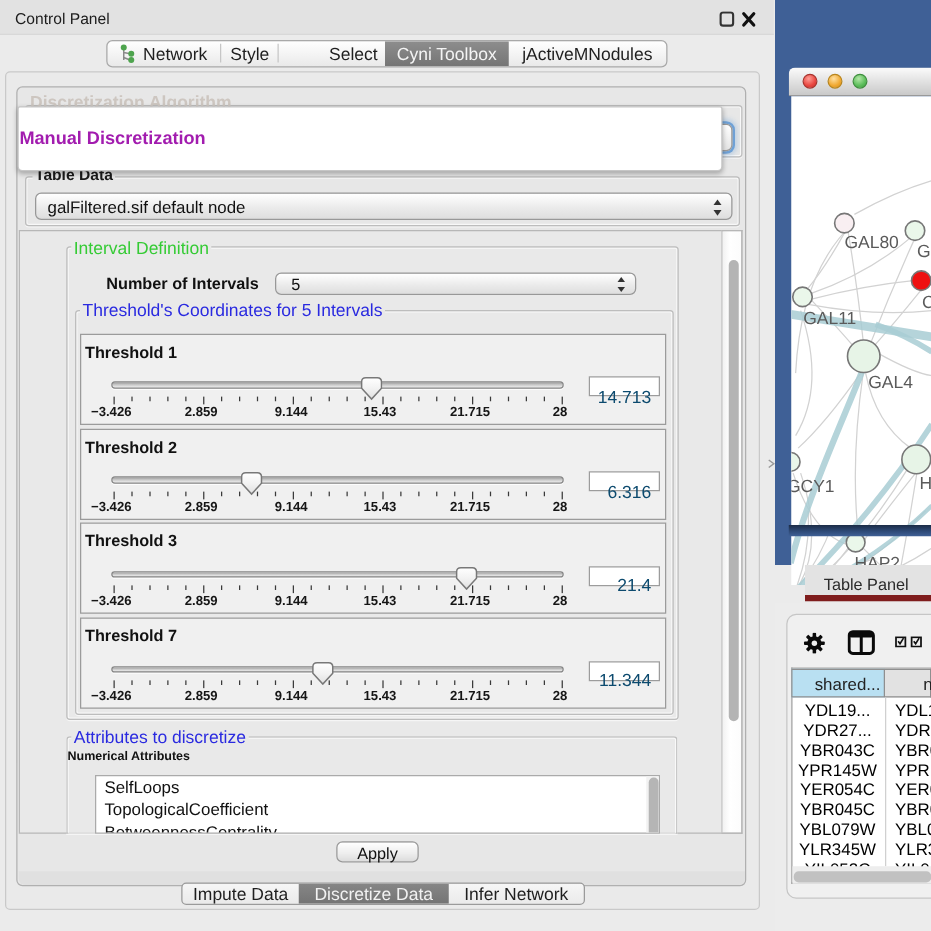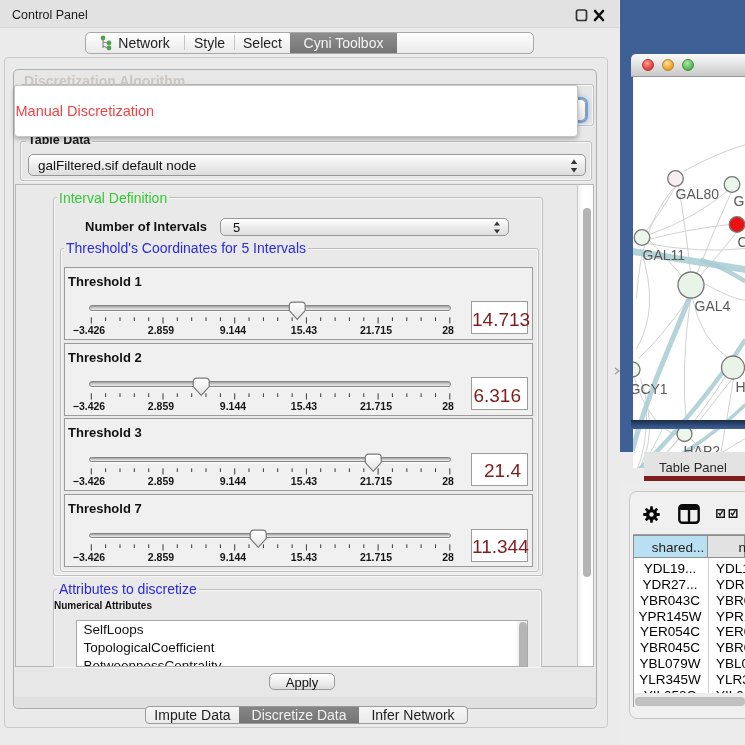--- a/index.html
+++ b/index.html
@@ -14,21 +14,21 @@
 #outerframe{position:absolute;left:3.5px;top:56.5px;width:604px;height:671.5px;border:1px solid #c9c9c9;border-radius:4px;background:#eaeaea;}
 #innerpanel{position:absolute;left:13px;top:69px;width:584px;height:639.5px;border:1px solid #b0b0b0;border-radius:5px;background:#e7e7e7;}
 #innerbottom{position:absolute;left:14.5px;top:697px;width:581px;height:10.5px;background:#e0e0e0;border-radius:0 0 5px 5px;}
 .group{position:absolute;border:1px solid #bdbdbd;border-radius:3px;box-shadow:inset 0 0 0 1px rgba(255,255,255,.7),0 1px 0 rgba(255,255,255,.6);}
 .gtitle{position:absolute;font-size:13.5px;}
 #dagroup{left:20px;top:84px;width:573.5px;height:42px;}
 #datitle{left:24px;top:72.5px;font-size:14px;font-weight:bold;color:#cdc6c0;}
 #dacombo{position:absolute;left:380px;top:98.5px;width:206px;height:22px;border-radius:5px;background:linear-gradient(#ffffff,#e4e4e4);border:1px solid #9a9a9a;box-shadow:0 0 0 2px rgba(106,158,213,.95),0 0 4px 3.5px rgba(120,170,220,.4);}
 #popup{position:absolute;left:14px;top:84.5px;width:563.5px;height:52px;background:#fff;border:1px solid #c6c6c6;border-radius:2px 2px 4px 4px;box-shadow:0 2px 4px rgba(0,0,0,.28);}
 #popup .hint{position:absolute;left:20px;width:560px;top:3.5px;text-align:center;font-size:12px;font-weight:bold;color:#b5b5b5;}
-#popup .it1{position:absolute;left:0.5px;top:17.5px;font-size:14.5px;font-weight:normal;color:#ef4444;}
+#popup .it1{position:absolute;left:0.5px;top:17.5px;font-size:14.5px;font-weight:bold;color:#a21caf;}
 #popup .it2{position:absolute;left:0.5px;top:32px;font-size:14.5px;color:#0c0c0c;}
 #tdgroup{left:20px;top:141px;width:572px;height:40px;}
 #tdtitle{left:26px;top:133px;font-size:12.5px;font-weight:bold;color:#1b1b1b;background:#e7e7e7;padding:0 2px;}
 .combo{position:absolute;border-radius:5px;background:linear-gradient(#ffffff,#ebebeb 55%,#dedede);border:1px solid #989898;}
 #tdcombo{left:28px;top:153.5px;width:558px;height:22px;}
 #tdcombo .ct{position:absolute;left:9px;top:3.5px;font-size:13.5px;color:#111;}
 .arrows{position:absolute;right:7px;top:4px;}
 #viewport{position:absolute;left:14.5px;top:184px;width:579.5px;height:483px;border:1px solid #b7b7b7;background:#e9e9e9;}
 #vscroll{position:absolute;left:576.5px;top:184px;width:17.5px;height:483px;border:1px solid #b7b7b7;border-left:1px solid #c6c6c6;background:linear-gradient(90deg,#f1f1f1,#ffffff 40%,#fcfcfc);}
 #vthumb{position:absolute;left:582.5px;top:207.5px;width:8.5px;height:369px;background:#b4b4b4;border-radius:5px;}
@@ -37,21 +37,21 @@
 #noilabel{position:absolute;left:85px;top:219px;font-size:13px;font-weight:bold;color:#111;}
 #noicombo{left:220px;top:217.5px;width:288.5px;height:18.5px;}
 #noicombo .ct{position:absolute;left:12px;top:1.5px;font-size:13px;color:#111;}
 #tcgroup{left:59.5px;top:247.9px;width:479px;height:324.5px;}
 #tctitle{left:64px;top:240px;font-size:14px;color:#2a2ae0;background:#e9e9e9;padding:0 2px;}
 .tpanel{position:absolute;left:63.5px;width:469px;height:73px;background:#f0f0f0;border:1px solid #9b9b9b;}
 .ttitle{position:absolute;left:3.5px;top:6px;font-size:13px;font-weight:bold;color:#111;}
 .groove{position:absolute;left:24.8px;top:37.3px;width:362px;height:5.8px;border:1px solid #858585;border-radius:3px;background:linear-gradient(#9e9e9e,#c9c9c9 45%,#eeeeee);box-shadow:0 1px 0 rgba(255,255,255,.8);}
 .ticksvg{position:absolute;left:0;top:0;}
 .thumb{position:absolute;top:33.5px;}
-.vbox{position:absolute;left:406.5px;top:33.5px;width:57px;height:33px;background:#fff;border:1px solid #9c9c9c;font-size:19px;color:#7f1d1d;text-align:right;padding:6.5px 6px 0 0;}
+.vbox{position:absolute;left:406.5px;top:33.5px;width:57px;height:16px;background:#fff;border:1px solid #9c9c9c;font-size:14px;color:#0c4a6e;text-align:right;padding:6.5px 6px 0 0;}
 .tl{position:absolute;width:60px;text-align:center;font-size:10.5px;font-weight:bold;color:#151515;}
 #atgroup{left:52.5px;top:588.5px;width:489.5px;height:78.5px;border-bottom:none;border-radius:3px 3px 0 0;}
 #attitle{left:57px;top:580.7px;font-size:14px;color:#2a2ae0;background:#e9e9e9;padding:0 2px;}
 #numattr{position:absolute;left:54px;top:599.5px;font-size:10px;font-weight:bold;color:#111;}
 #listbox{position:absolute;left:75.5px;top:619.5px;width:452.5px;height:47px;background:#fff;border:1px solid #aaa;overflow:hidden;}
 #listbox .li{position:absolute;left:7px;font-size:13.5px;color:#111;}
 #lscroll{position:absolute;left:440.5px;top:0px;width:11px;height:47px;background:#f2f2f2;}
 #lthumb{position:absolute;left:442px;top:1px;width:8.5px;height:46px;background:#b5b5b5;border-radius:4px 4px 0 0;}
 #apply{position:absolute;left:269px;top:672.5px;width:66px;height:17.5px;background:linear-gradient(#ffffff,#ededed 60%,#dcdcdc);border:1px solid #9a9a9a;border-radius:5px;font-size:13px;color:#111;text-align:center;padding-top:1px;}
 #btabs{position:absolute;left:145px;top:705.5px;width:323px;height:18.5px;background:linear-gradient(#f6f6f6,#eaeaea);border:1px solid #9a9a9a;border-radius:4px;display:flex;align-items:center;overflow:hidden;}
@@ -88,22 +88,23 @@
 <div class="ttab" style="width:98px;">
 <svg width="13" height="16" viewBox="0 0 13 16" style="margin-right:5px;">
 <path d="M3,3 L3,13 M3,7 L8,8 M3,11 L8,13" stroke="#8a8a8a" stroke-width="1.2" fill="none"></path>
 <circle cx="3" cy="3" r="2.4" fill="#4ea44e"></circle>
         <circle cx="9" cy="8" r="2.4" fill="#4ea44e"></circle>
         <circle cx="9" cy="13" r="2.4" fill="#4ea44e"></circle>
 </svg>Network</div>
 <div class="tsep"></div>
 <div class="ttab" style="width:49px;">Style</div>
 <div class="tsep"></div>
-<div class="ttab" style="width:55px;">Select</div>
+<div class="ttab" style="width:55px;margin-left:34px;">Select</div>
 <div class="ttab" id="cyni" style="width:107px;">Cyni Toolbox</div>
+<div class="ttab" style="width:137px;">jActiveMNodules</div>
 </div>
 <div id="outerframe"></div>
 <div id="innerpanel"></div>
 <div id="innerbottom"></div>
 <div class="group" id="dagroup"></div>
 <div class="gtitle" id="datitle">Discretization Algorithm</div>
 <div id="dacombo"></div>
 <div class="group" id="tdgroup"></div>
 <div class="gtitle" id="tdtitle">Table Data</div>
 <div id="popup">

